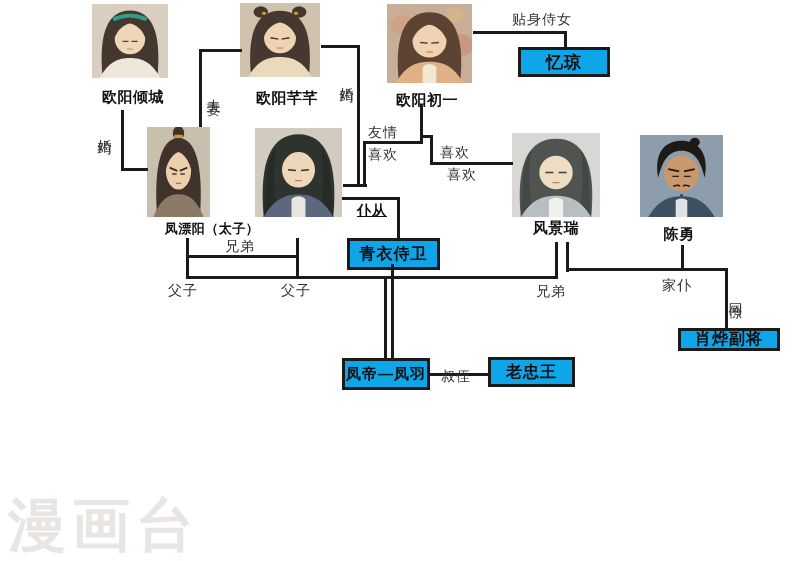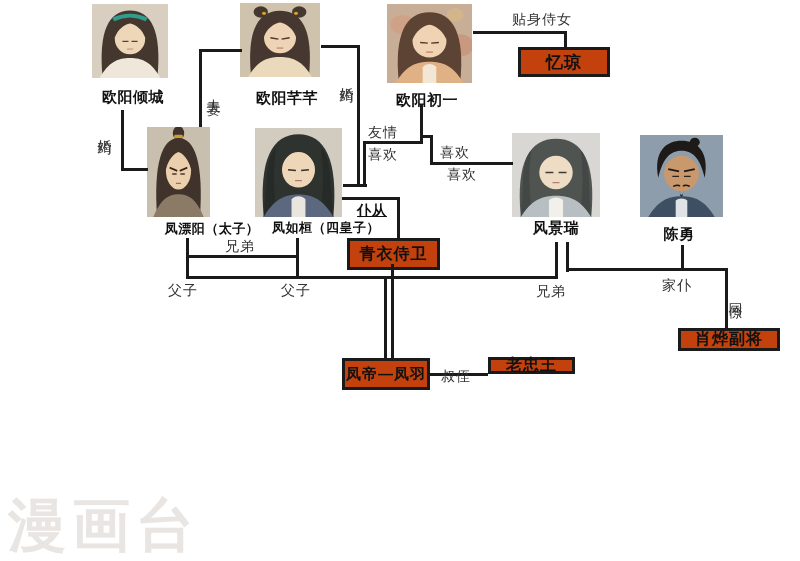--- a/index.html
+++ b/index.html
@@ -12,21 +12,21 @@
   .portrait svg{display:block;width:100%;height:100%;}
   .char-name{
     position:absolute;transform:translateX(-50%);white-space:nowrap;
     font-weight:bold;color:#111;font-size:15px;letter-spacing:0.5px;
   }
   .char-name.small{font-size:13px;}
   .rel{position:absolute;color:#333;font-size:14px;white-space:nowrap;letter-spacing:1px;}
   .rel.v{writing-mode:vertical-rl;letter-spacing:2px;}
   .rel.bold{font-weight:bold;color:#111;text-decoration:underline;}
   .namebox{
-    position:absolute;box-sizing:border-box;border:3px solid #1a1a1a;background:#c2410c;
+    position:absolute;box-sizing:border-box;border:3px solid #1a1a1a;background:#0ea5e9;
     display:flex;align-items:center;justify-content:center;
     font-weight:bold;font-size:16px;color:#111;letter-spacing:1px;
   }
   .watermark{
     position:absolute;font-size:58px;letter-spacing:6px;color:#e8e5e2;
     font-weight:bold;white-space:nowrap;
   }
 </style>
 </head>
 <body>
@@ -137,28 +137,27 @@
       <path d="M47,78 C48,86 52,86 53,78 L50,90 Z" fill="#1e1a17"></path>
       <path d="M10,115 C22,92 34,86 50,86 C66,86 78,92 90,115 Z" fill="#3e4f63"></path>
       <path d="M43,92 C46,88 54,88 57,92 L57,115 L43,115 Z" fill="#dfe3e6"></path>
     </svg>
   </div>
 
   <div class="char-name" style="left:133px;top:88px;">欧阳倾城</div>
   <div class="char-name" style="left:287px;top:89px;">欧阳芊芊</div>
   <div class="char-name" style="left:427px;top:91px;">欧阳初一</div>
   <div class="char-name small" style="left:212px;top:220px;">凤漂阳（太子）</div>
-  <div class="char-name small" style="left:326px;top:219px;">凤如桓（四皇子）</div>
   <div class="char-name" style="left:556px;top:219px;">风景瑞</div>
   <div class="char-name" style="left:679px;top:225px;">陈勇</div>
 
   <div class="namebox" style="left:518px;top:47px;width:92px;height:30px;font-size:17px;">忆琼</div>
   <div class="namebox" style="left:347px;top:238px;width:93px;height:32px;">青衣侍卫</div>
   <div class="namebox" style="left:342px;top:358px;width:88px;height:32px;font-size:15px;">凤帝—凤羽</div>
-  <div class="namebox" style="left:488px;top:357px;width:87px;height:17px;">老忠王</div>
+  <div class="namebox" style="left:488px;top:357px;width:87px;height:30px;">老忠王</div>
   <div class="namebox" style="left:678px;top:328px;width:102px;height:23px;">肖烨副将</div>
 
   <div class="line" style="left:473px;top:31px;width:94px;height:3px;"></div>
   <div class="line" style="left:564px;top:31px;width:3px;height:18px;"></div>
 
   <div class="line" style="left:199px;top:49px;width:43px;height:3px;"></div>
   <div class="line" style="left:199px;top:49px;width:3px;height:78px;"></div>
 
   <div class="line" style="left:121px;top:110px;width:3px;height:61px;"></div>
   <div class="line" style="left:121px;top:168px;width:27px;height:3px;"></div>

